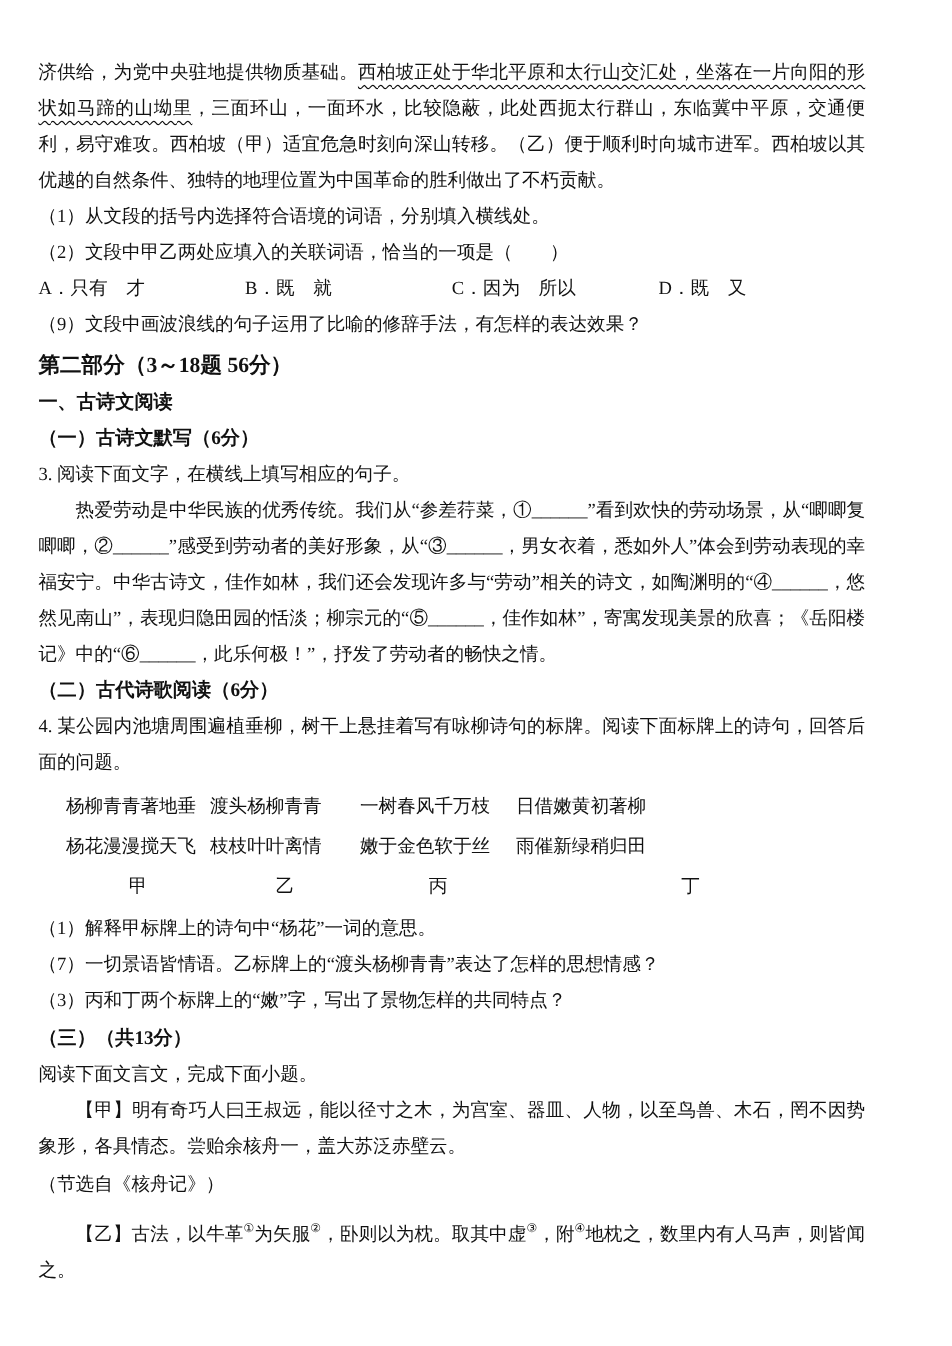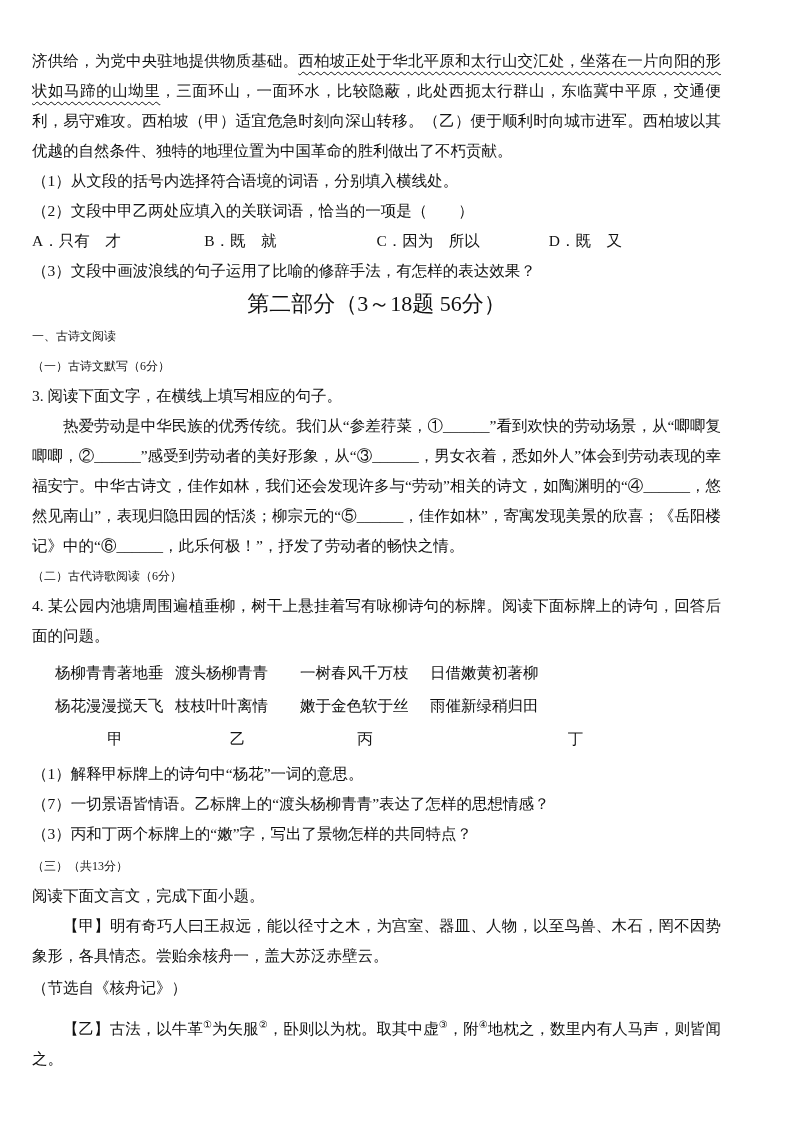--- a/index.html
+++ b/index.html
@@ -15,26 +15,25 @@
   }
   p{margin:0;text-align:justify;}
   .indent{text-indent:2em;}
   .wavy{
     text-decoration:underline;
     text-decoration-style:wavy;
     text-decoration-thickness:1px;
     text-underline-offset:5px;
   }
   .part-header{
-    text-align:center;
-    font-weight:normal;
-    font-size:22px;
+    font-weight:bold;
+    font-size:18px;
     margin:3px 0 2px 0;
   }
-  .sec{font-weight:normal;font-size:12px;}
+  .sec{font-weight:bold;font-size:16px;}
   .options{display:flex;}
   .options span{width:25%;text-align:left;}
   .poem{
     padding-left:23px;
     line-height:33px;
     margin:5px 0 4px 0;
   }
   .poem-grid{
     display:grid;
     grid-template-columns:120px 125px 130px auto;
@@ -55,21 +54,21 @@
   <p>（1）从文段的括号内选择符合语境的词语，分别填入横线处。</p>
   <p>（2）文段中甲乙两处应填入的关联词语，恰当的一项是（　　）</p>
 
   <p class="options">
     <span>A．只有　才</span>
     <span>B．既　就</span>
     <span>C．因为　所以</span>
     <span>D．既　又</span>
   </p>
 
-  <p>（3）文段中画波浪线的句子运用了比喻的修辞手法，有怎样的表达效果？</p>
+  <p>（9）文段中画波浪线的句子运用了比喻的修辞手法，有怎样的表达效果？</p>
 
   <p class="part-header">第二部分（3～18题 56分）</p>
 
   <p class="sec">一、古诗文阅读</p>
   <p class="sec">（一）古诗文默写（6分）</p>
   <p>3. 阅读下面文字，在横线上填写相应的句子。</p>
   <p class="indent">热爱劳动是中华民族的优秀传统。我们从“参差荇菜，①______”看到欢快的劳动场景，从“唧唧复唧唧，②______”感受到劳动者的美好形象，从“③______，男女衣着，悉如外人”体会到劳动表现的幸福安宁。中华古诗文，佳作如林，我们还会发现许多与“劳动”相关的诗文，如陶渊明的“④______，悠然见南山”，表现归隐田园的恬淡；柳宗元的“⑤______，佳作如林”，寄寓发现美景的欣喜；《岳阳楼记》中的“⑥______，此乐何极！”，抒发了劳动者的畅快之情。</p>
 
   <p class="sec">（二）古代诗歌阅读（6分）</p>
   <p>4. 某公园内池塘周围遍植垂柳，树干上悬挂着写有咏柳诗句的标牌。阅读下面标牌上的诗句，回答后面的问题。</p>

